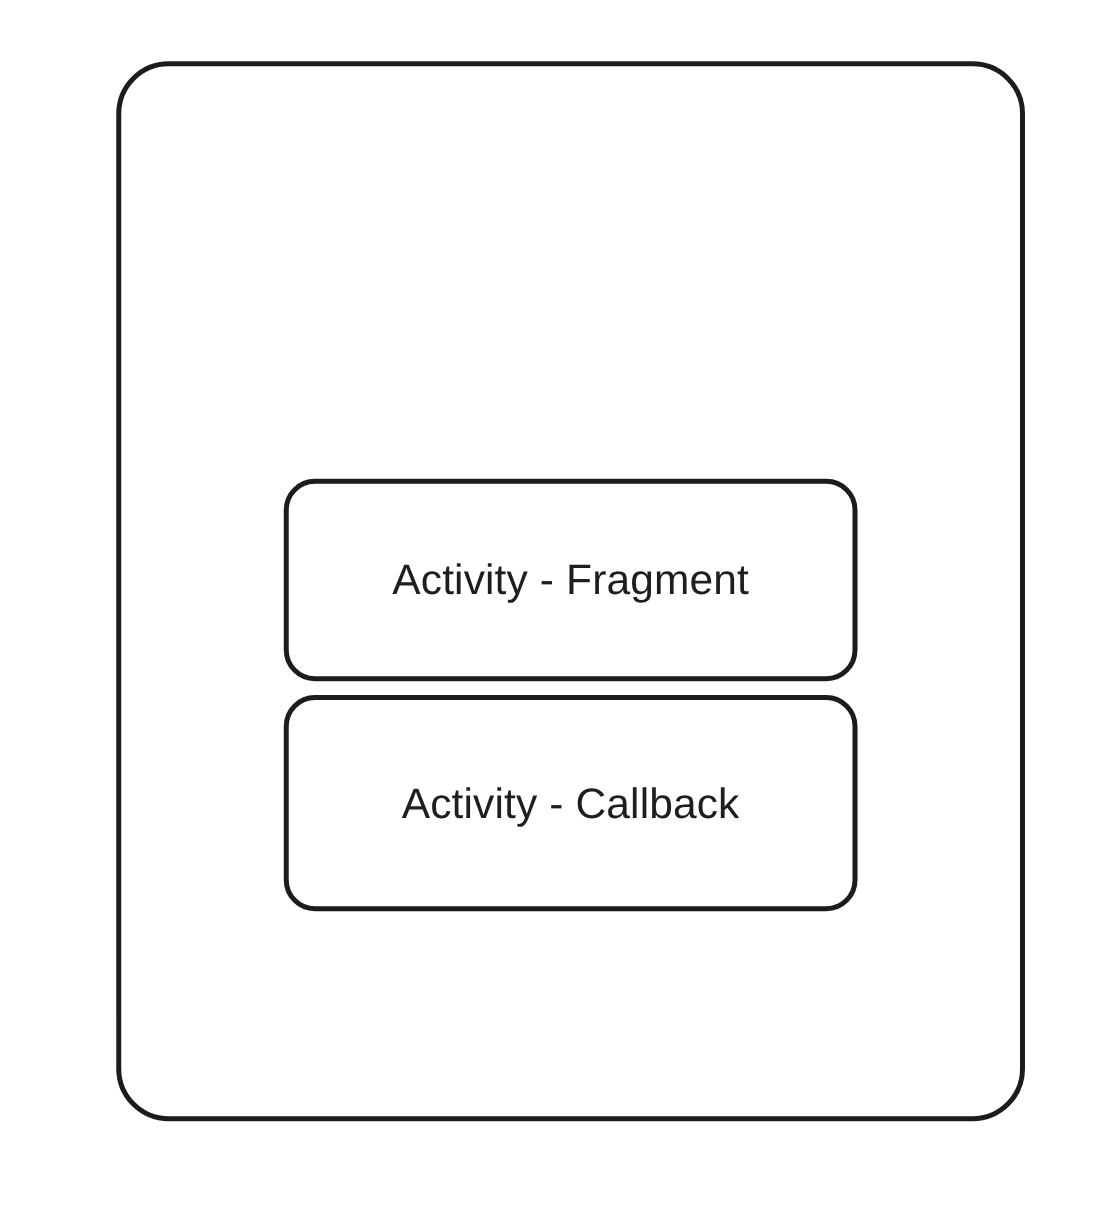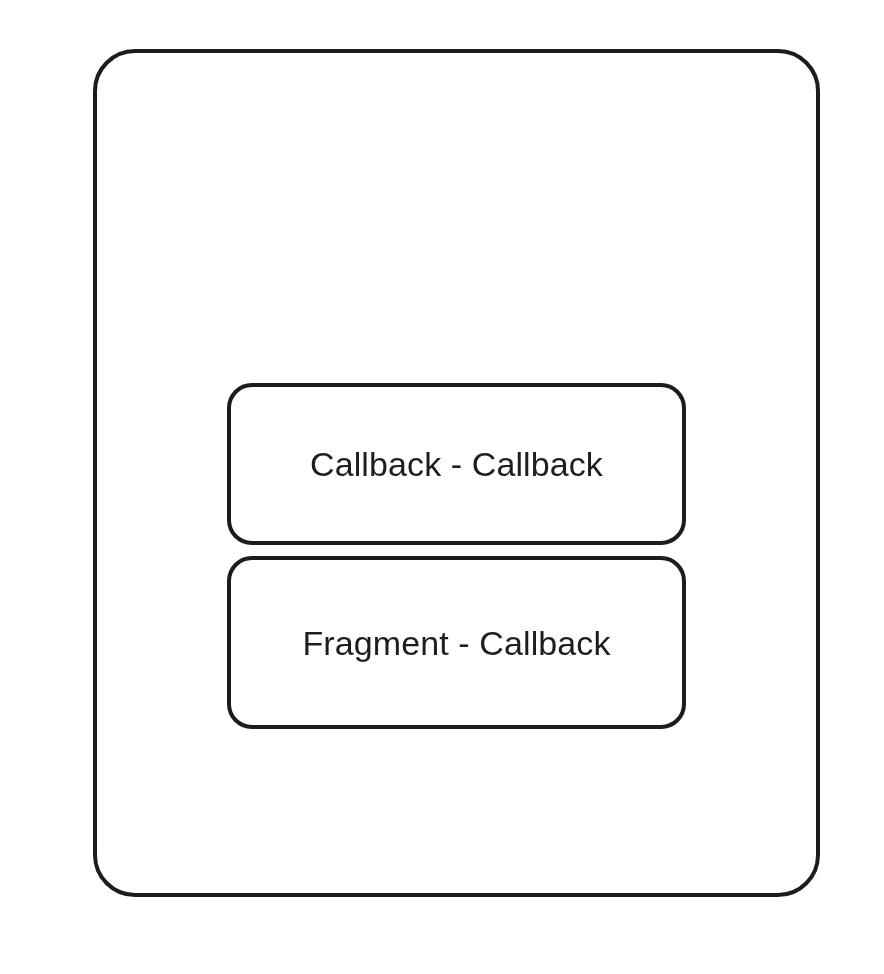--- a/index.html
+++ b/index.html
@@ -73,24 +73,24 @@
 </head>
 <body>
 
 <div id="canvas">
 
   <div class="outer-container">
 
     <div class="inner-stack" style="left:130px; top:330px;">
 
       <div class="callback-box box-activity">
-        <span class="callback-label">Callback - Callback</span>
+        <span class="callback-label">Activity - Fragment</span>
       </div>
 
       <div class="callback-box box-fragment">
-        <span class="callback-label">Fragment - Callback</span>
+        <span class="callback-label">Activity - Callback</span>
       </div>
 
     </div>
 
   </div>
 
 </div>
 
 </body></html>

